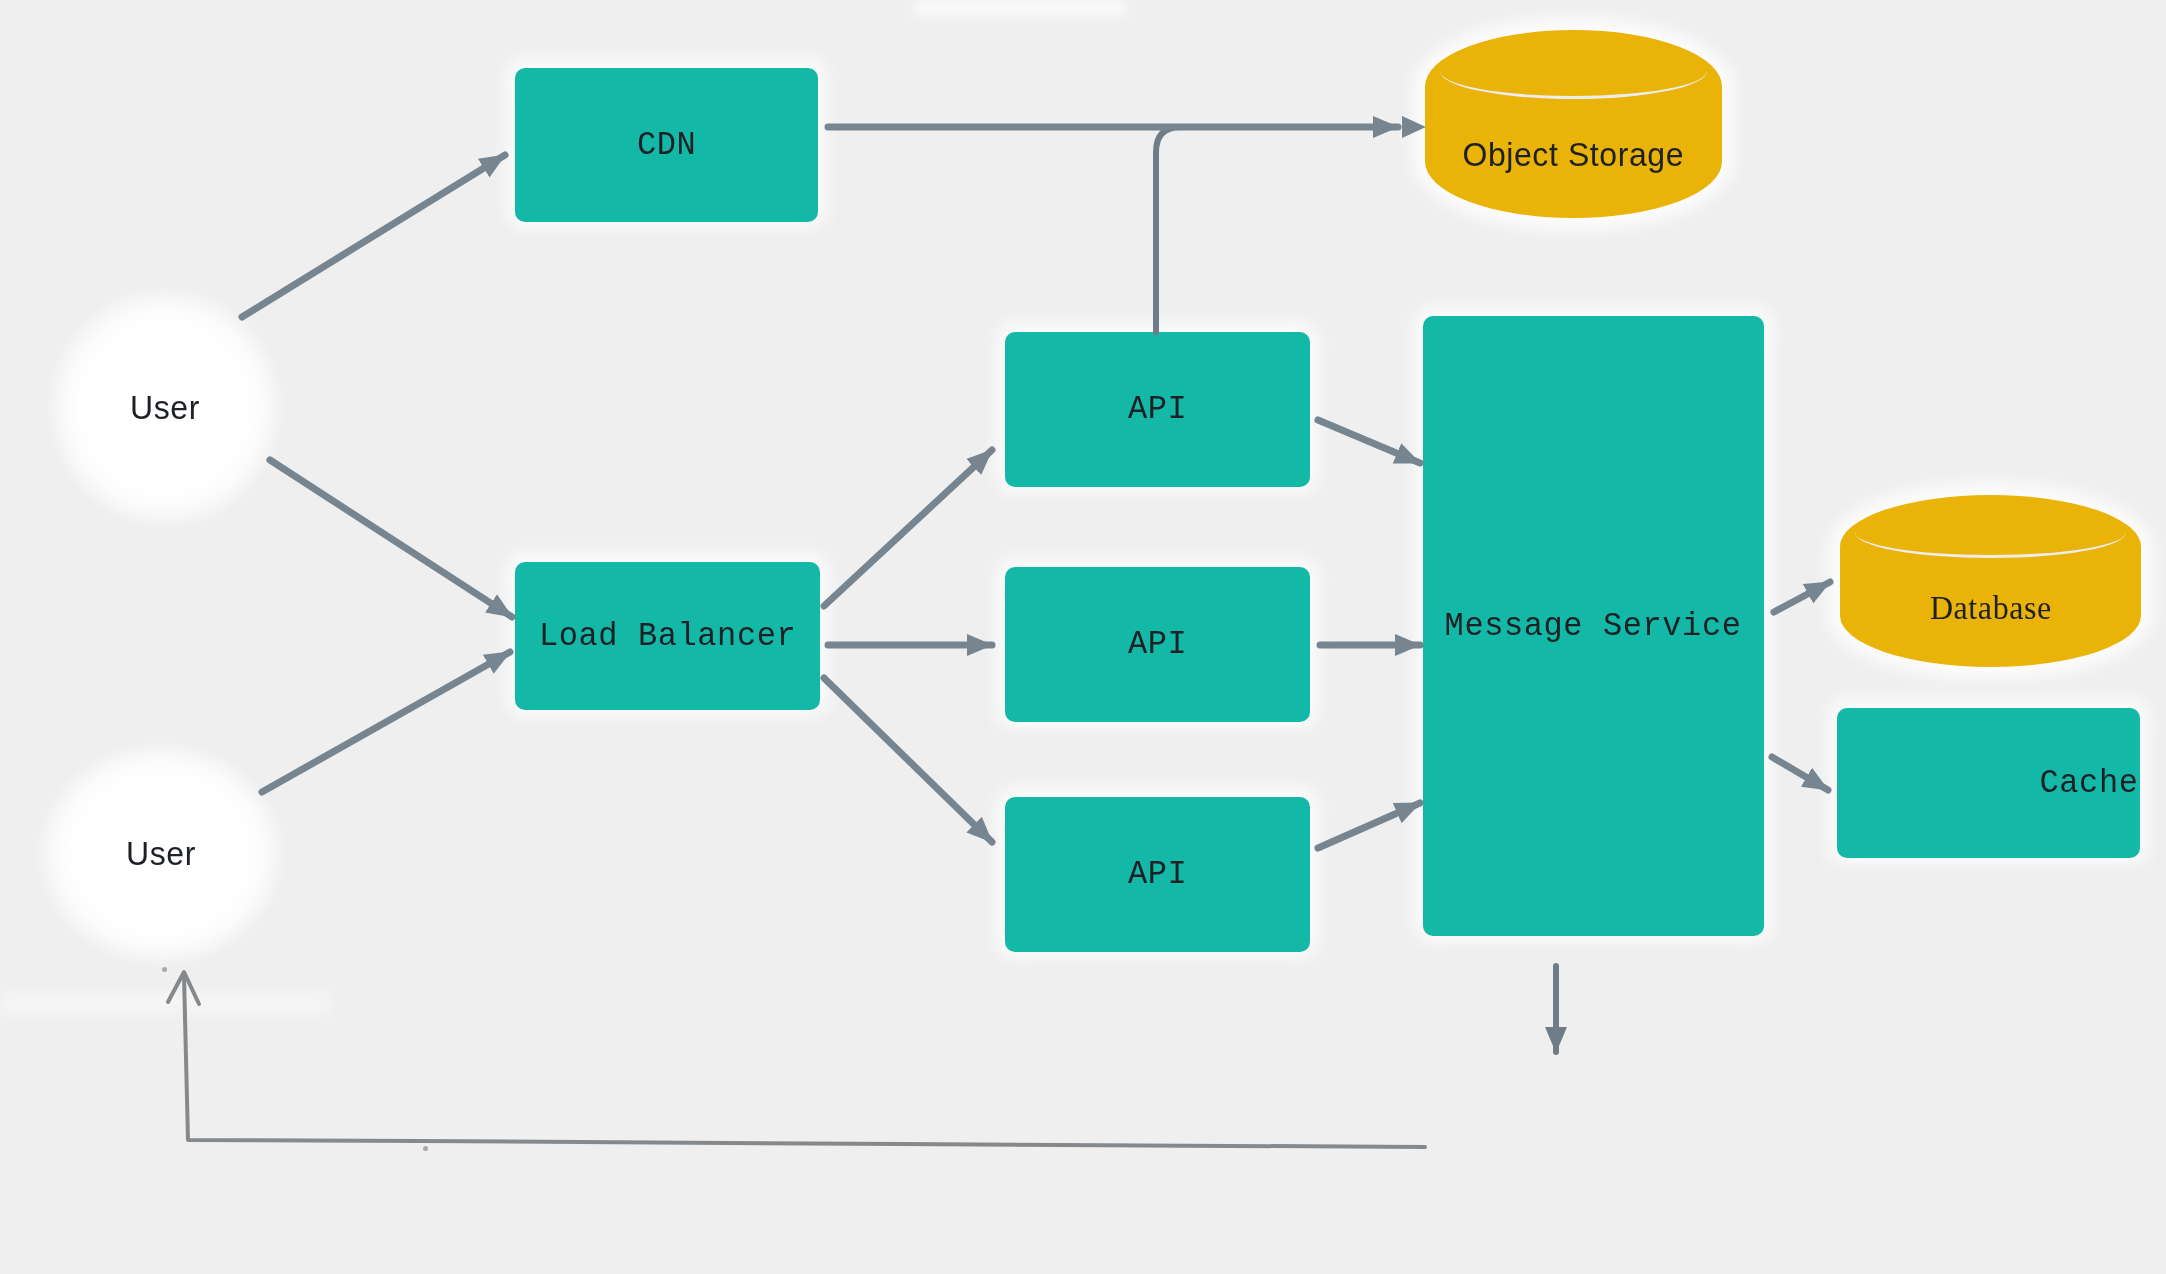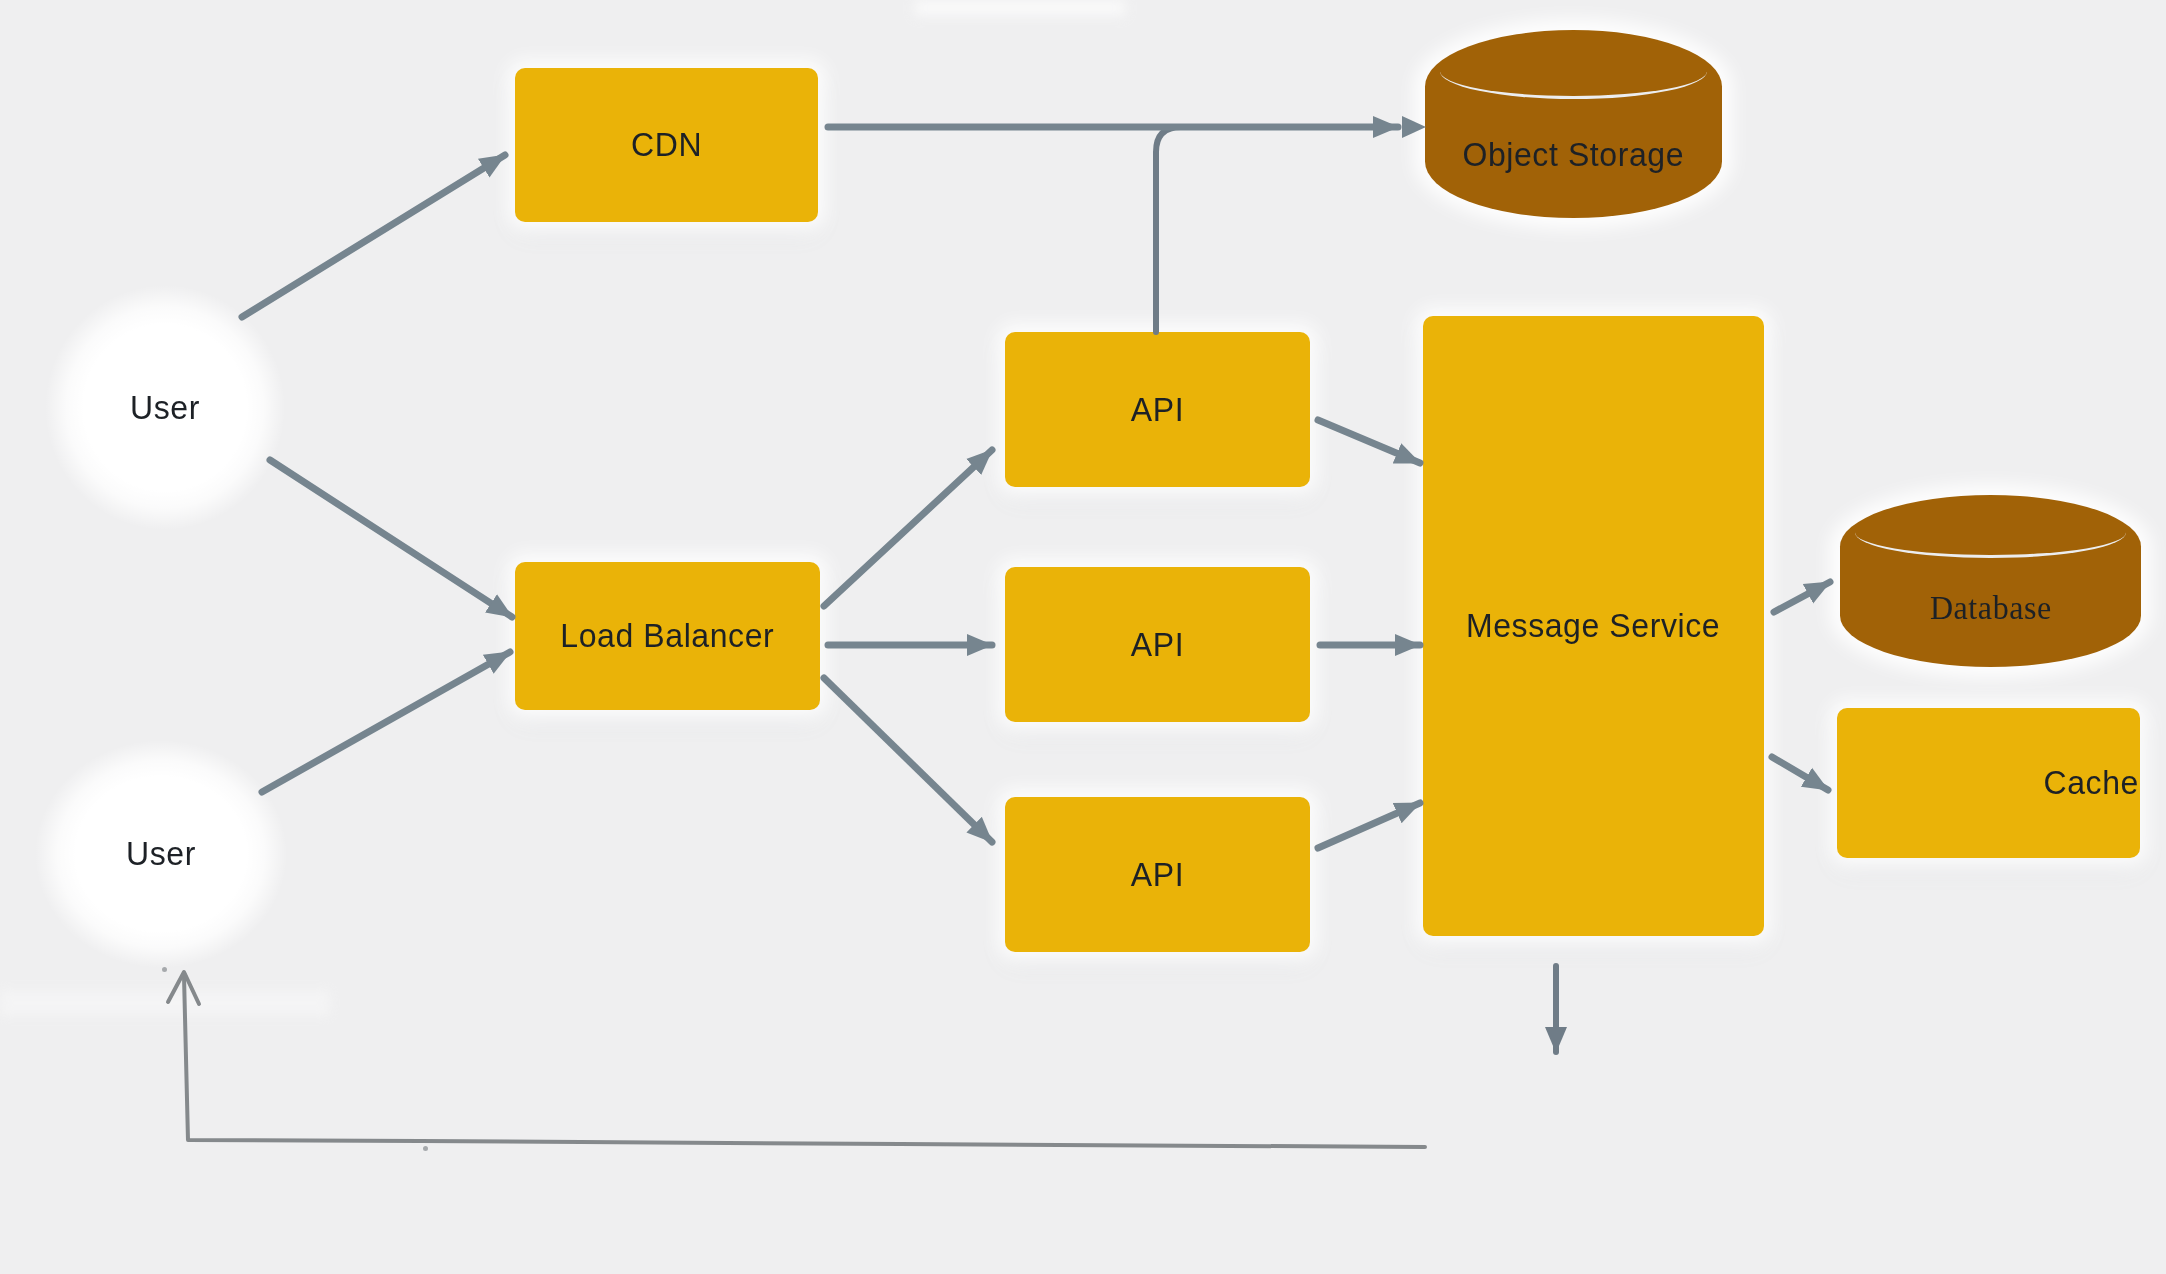--- a/index.html
+++ b/index.html
@@ -10,28 +10,29 @@
     overflow:hidden;
     font-family:"Liberation Sans","DejaVu Sans",sans-serif;
   }
   
   .node{position:absolute;display:flex;align-items:center;justify-content:center;}
   .label{
     font-size:33px;color:#1d2126;letter-spacing:.6px;white-space:nowrap;
     transform:scaleX(.97);font-weight:400;
   }
   .box{
-    background:#eab308;border-radius:10px;
+    background:#14b8a6;border-radius:10px;
     box-shadow:0 0 18px 9px rgba(255,255,255,.85), 0 10px 26px rgba(150,156,164,.10);
+    font-family:Liberation Mono, monospace;
   }
   .circle{
     background:radial-gradient(closest-side,#ffffff 68%,rgba(255,255,255,.75) 82%,rgba(255,255,255,0) 100%);
   }
   .cyl{
-    background:#a16207;border-radius:50% / 30%;
+    background:#eab308;border-radius:50% / 30%;
     box-shadow:0 0 18px 11px rgba(255,255,255,.9);
   }
   .cyl::after{
     content:"";position:absolute;left:5%;right:5%;top:7%;height:28%;
     border-radius:50%;border-bottom:3px solid #ecedef;
   }
   .cyl .label{position:relative;z-index:2;}
   
   svg.wires{position:absolute;left:0;top:0;z-index:5;}
   .edge{stroke:#76858F;stroke-width:7;fill:none;stroke-linecap:round;}

